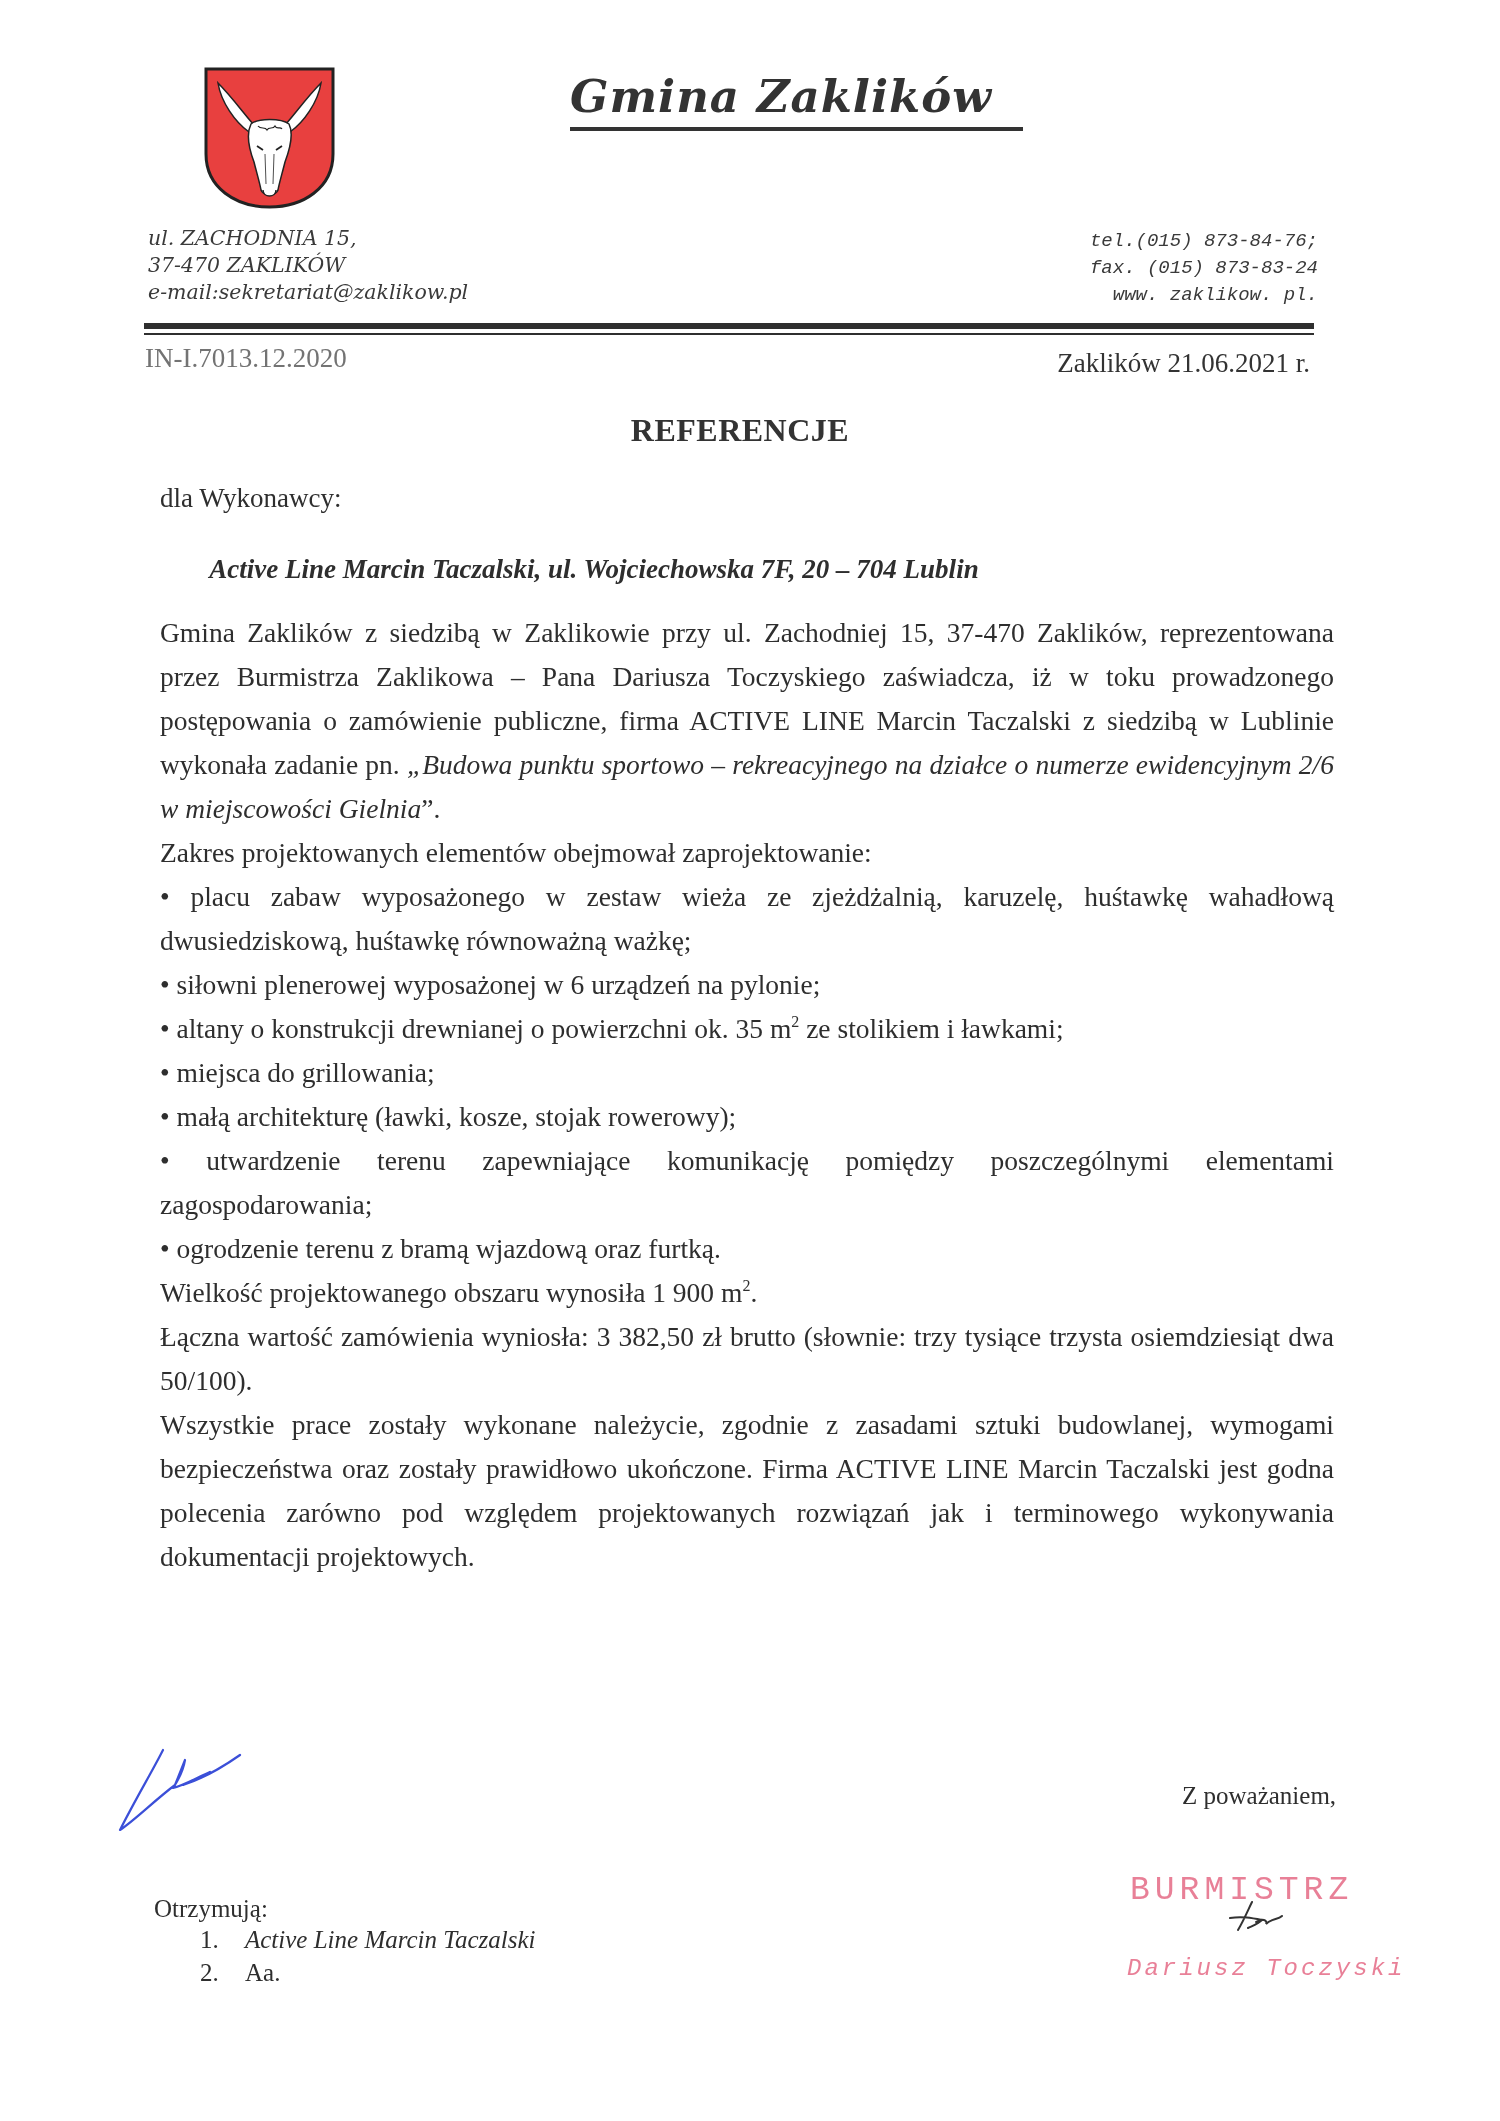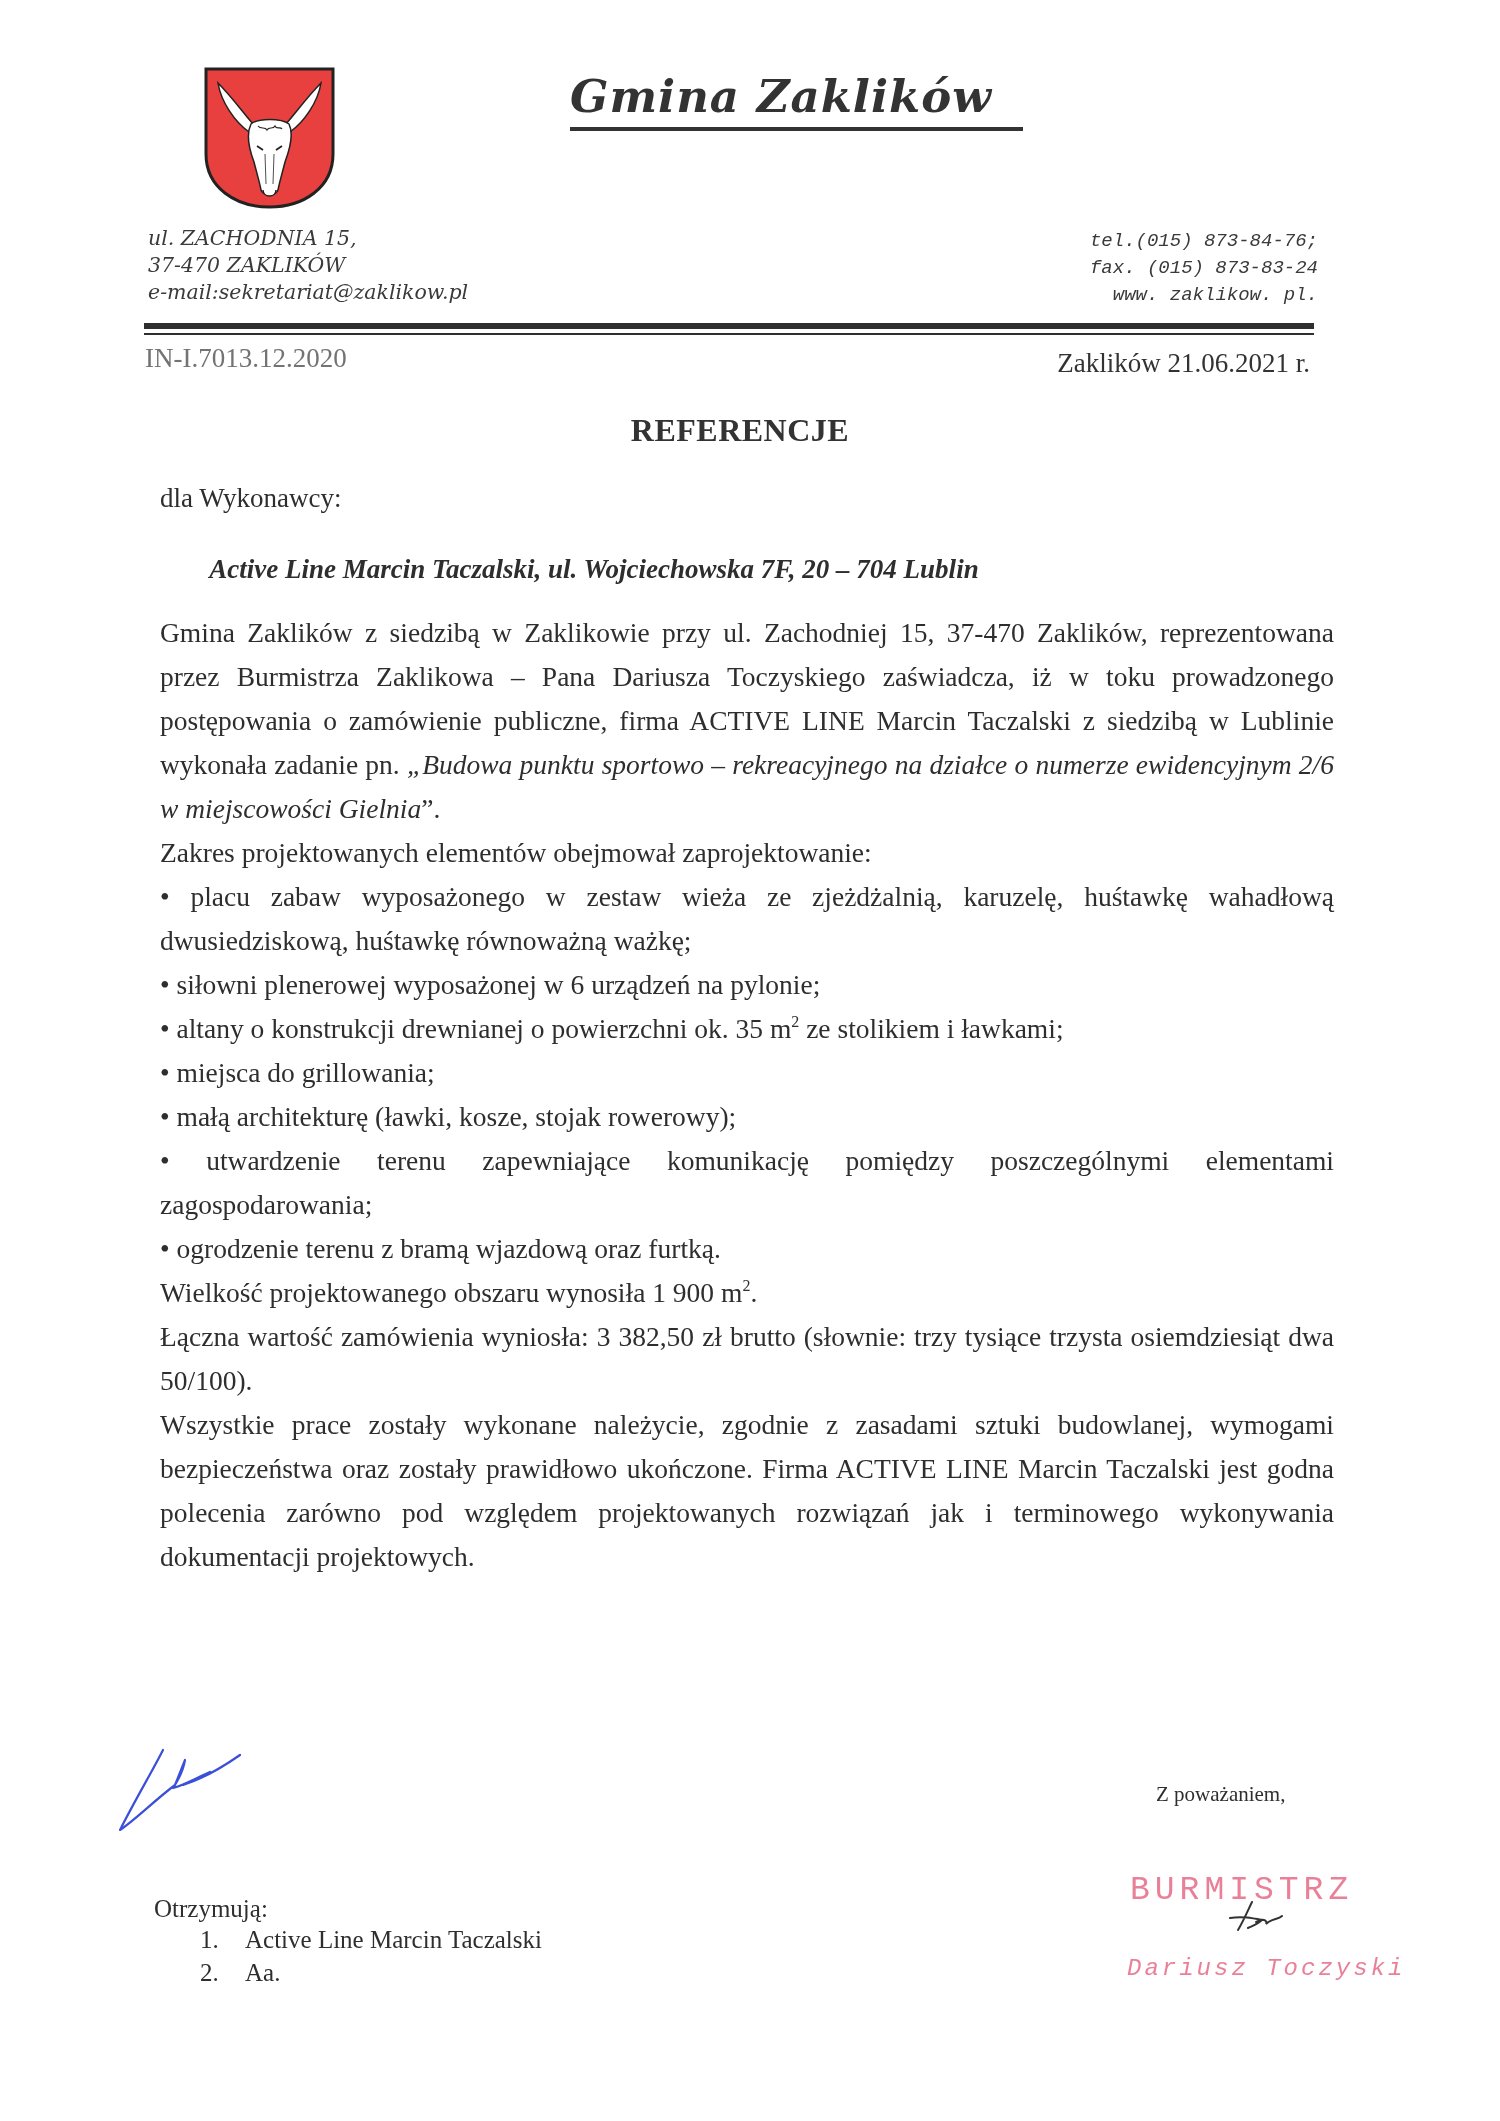--- a/index.html
+++ b/index.html
@@ -25,31 +25,31 @@
   .contractor { left: 0; width: 1188px; top: 554px; text-align: center; font-weight: bold; font-style: italic; font-size: 27px; }
 
   
   .body { left: 160px; top: 611px; width: 1174px; font-size: 27.5px; line-height: 44px; text-align: justify; }
   .body p { margin: 0; }
   .body .just { text-align: justify; text-align-last: left; }
   .body em { font-style: italic; }
   .body sup { font-size: 16px; line-height: 0; vertical-align: 11px; }
 
   
-  .regards { left: 1156px; top: 1782px; font-size: 21px; }
+  .regards { left: 1182px; top: 1782px; font-size: 25px; }
   .signature-left { left: 115px; top: 1740px; width: 160px; height: 100px; }
   .stamp-title { left: 1130px; top: 1872px; font-family: "Liberation Mono", monospace; font-size: 33px; letter-spacing: 5px; color: #e56a86; opacity: 0.85; }
   .stamp-name { left: 1127px; top: 1935px; font-family: "Liberation Mono", monospace; font-style: italic; font-size: 24px; letter-spacing: 3px; color: #e56a86; opacity: 0.85; white-space: nowrap; margin-top: 20px; }
   .stamp-sig { left: 1222px; top: 1900px; width: 70px; height: 36px; }
 
   .distribution-label { left: 154px; top: 1895px; font-size: 25px; }
   .dist-list { left: 200px; top: 1923px; font-size: 25px; line-height: 33px; margin: 0; padding: 0; list-style: none; }
   .dist-list li { display: flex; }
   .dist-list .num { width: 45px; }
-  .dist-list .it { }
+  .dist-list .it { font-style: italic; }
 </style>
 </head>
 <body>
 
 <svg class="abs coat" viewBox="0 0 133 144">
   <path d="M3 3 H130 V88 C130 122 100 141 66.5 141 C33 141 3 122 3 88 Z" fill="#e8403f" stroke="#222" stroke-width="3"></path>
 
   <path d="M15 17 C30 32 44 52 52 60 L46 66 C32 56 18 36 15 17 Z" fill="#fff" stroke="#222" stroke-width="1.5"></path>
   <path d="M118 17 C103 32 89 52 81 60 L87 66 C101 56 115 36 118 17 Z" fill="#fff" stroke="#222" stroke-width="1.5"></path>
 

